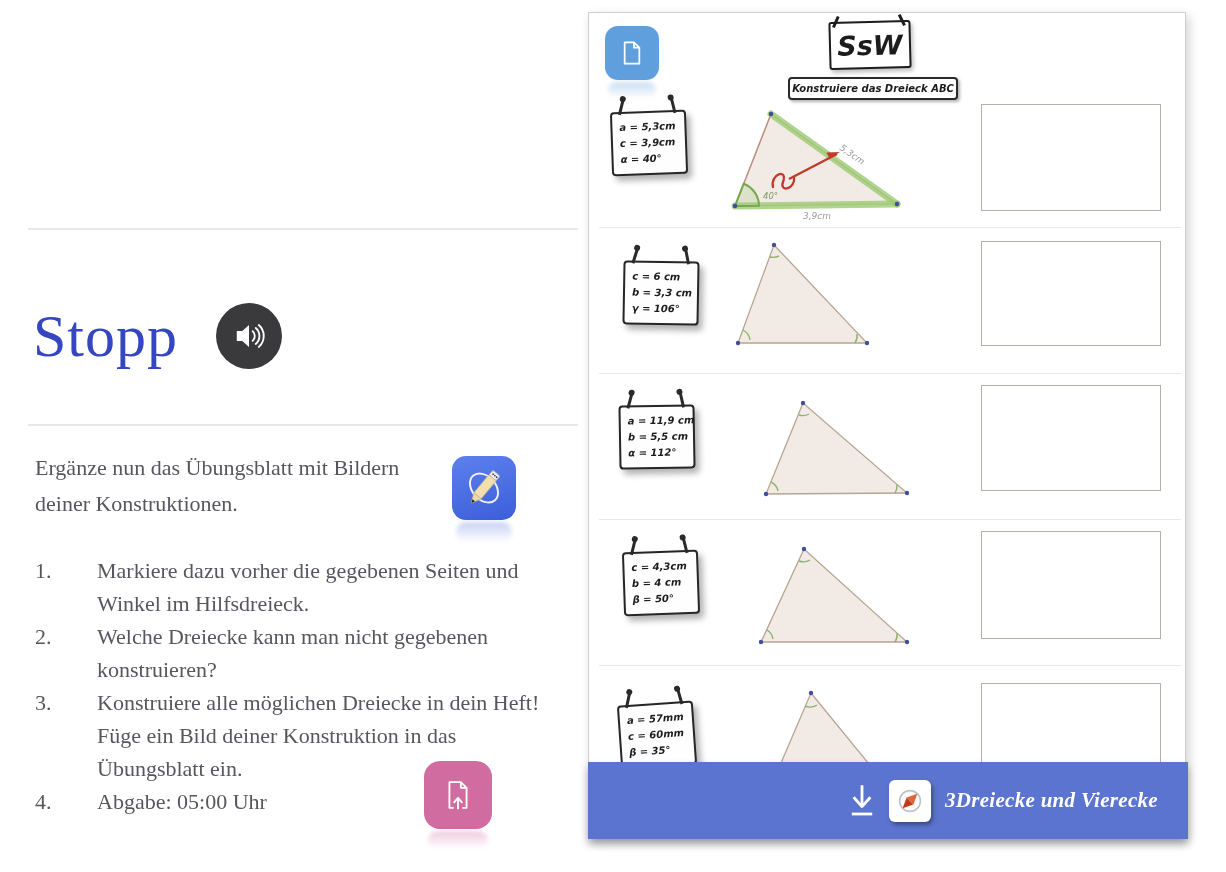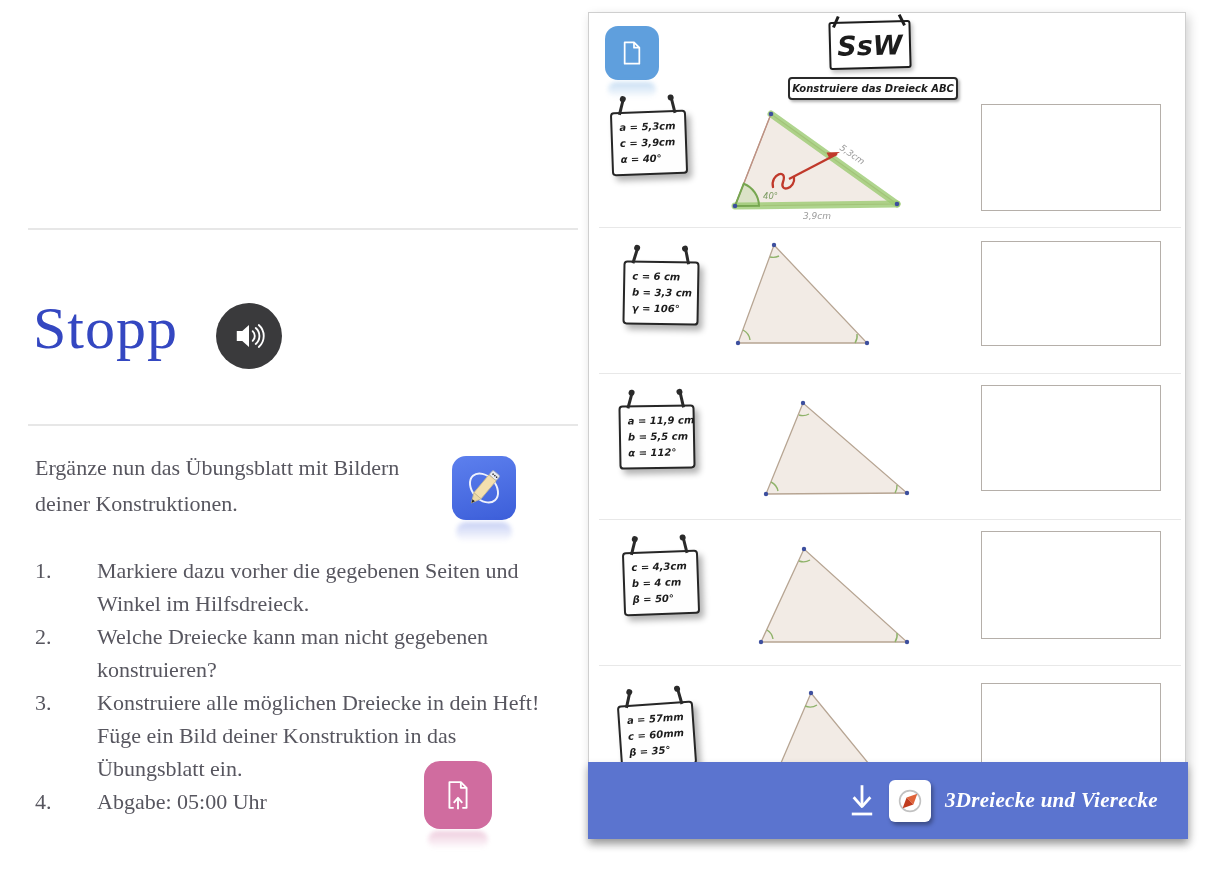--- a/index.html
+++ b/index.html
@@ -5,21 +5,21 @@
   * { margin:0; padding:0; box-sizing:border-box; }
   html,body { width:1226px; height:872px; background:#ffffff; overflow:hidden;
               font-family:"Liberation Serif", serif; }
   .stage { position:relative; width:1226px; height:872px; background:#fff; }
 
   
   .left-panel { position:absolute; left:0; top:0; width:588px; height:872px; background:#fff; }
   .divider { position:absolute; left:28px; width:550px; height:2px; background:#e7e7e7; }
   .d1 { top:228px; } .d2 { top:424px; }
 
-  .slide-title { position:absolute; left:33px; top:294px; font-size:60px; font-weight:500;
+  .slide-title { position:absolute; left:33px; top:302px; font-size:60px; font-weight:500;
                  color:#3447c1; letter-spacing:1px; }
   .audio-btn { position:absolute; left:216px; top:303px; width:66px; height:66px; border-radius:50%;
                background:#3a3a3c; display:flex; align-items:center; justify-content:center; cursor:pointer; }
 
   .intro { position:absolute; left:35px; top:450px; width:385px; font-size:22px; line-height:36px;
            color:#57565f; }
 
   .app-icon { position:absolute; border-radius:14px; display:flex; align-items:center;
               justify-content:center; cursor:pointer; }
   .notability { left:452px; top:456px; width:64px; height:64px;

